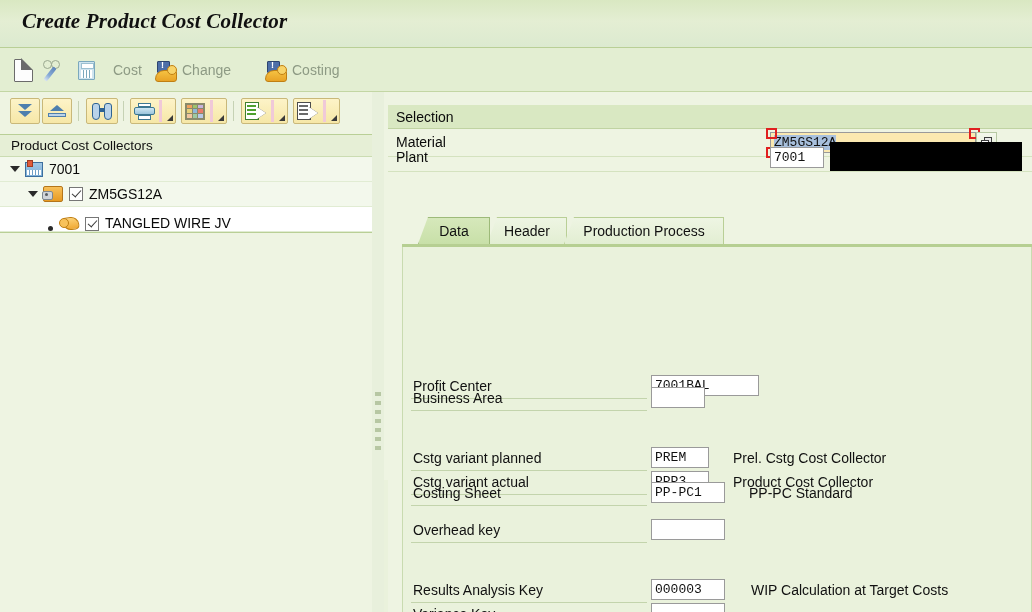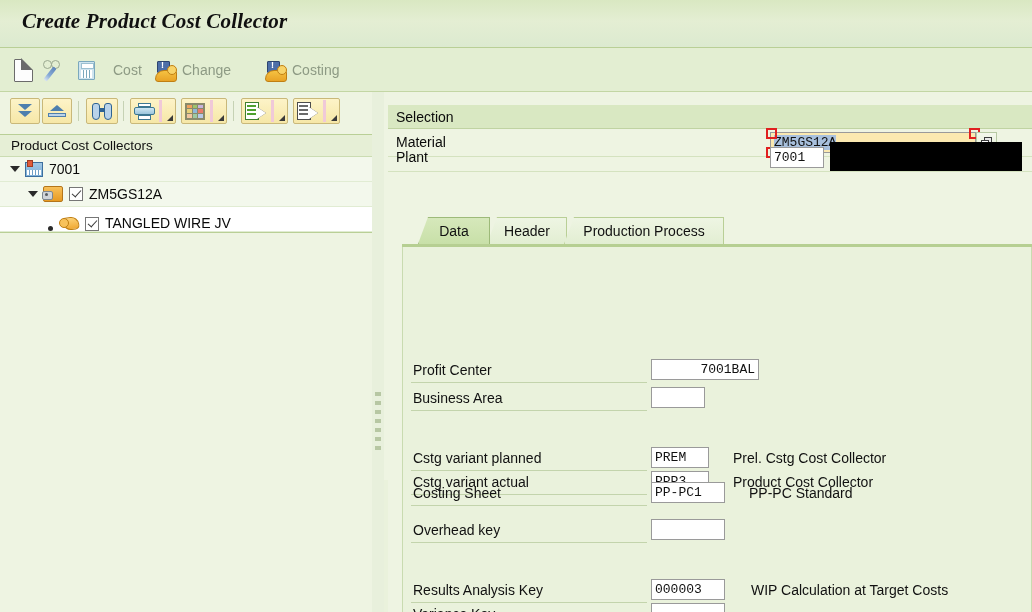--- a/index.html
+++ b/index.html
@@ -848,21 +848,21 @@
         <span>Header</span>
       </div>
       <div class="tab" style="left:162px; width:160px;">
         <span>Production Process</span>
       </div>
       <div class="tab-underline"></div>
     </div>
 
     <div class="tabbody">
 
-      <div class="frow" style="top:112px;text-align:right;">
+      <div class="frow" style="top:128px;">
         <span class="flbl">Profit Center</span>
         <span class="underline"></span>
         <div class="inp" style="left:248px; top:0px; width:108px;">
           <span>7001BAL</span>
         </div>
       </div>
 
       <div class="frow" style="top:200px;">
         <span class="flbl">Cstg variant planned</span>
         <span class="underline"></span>

